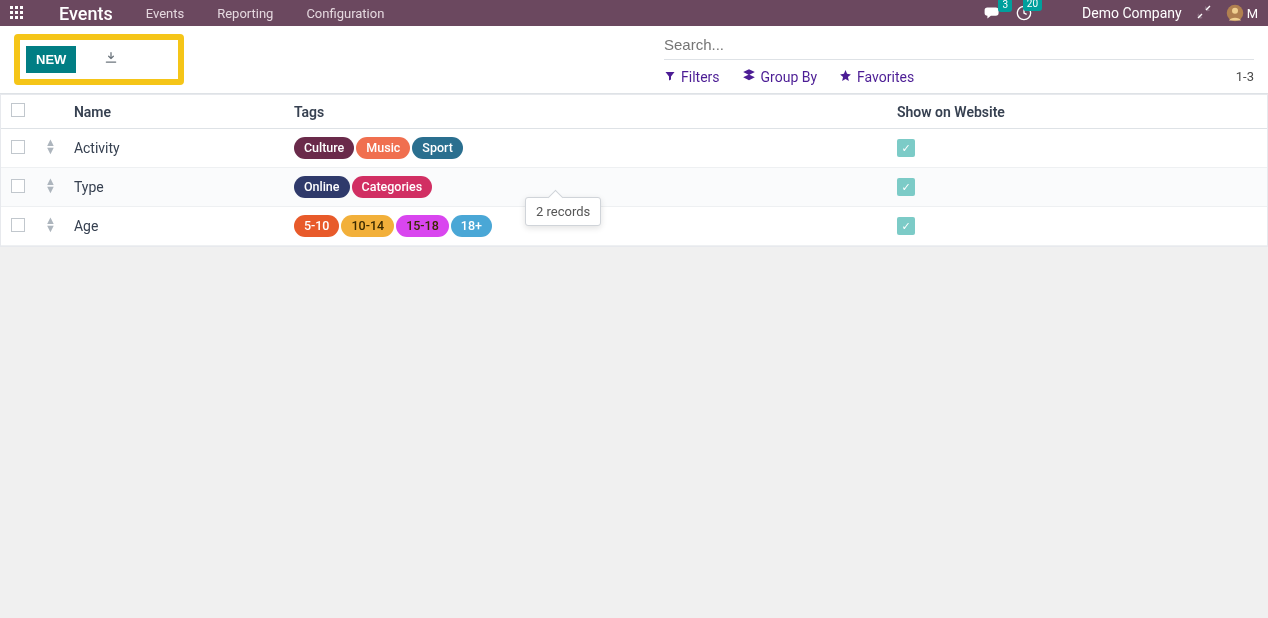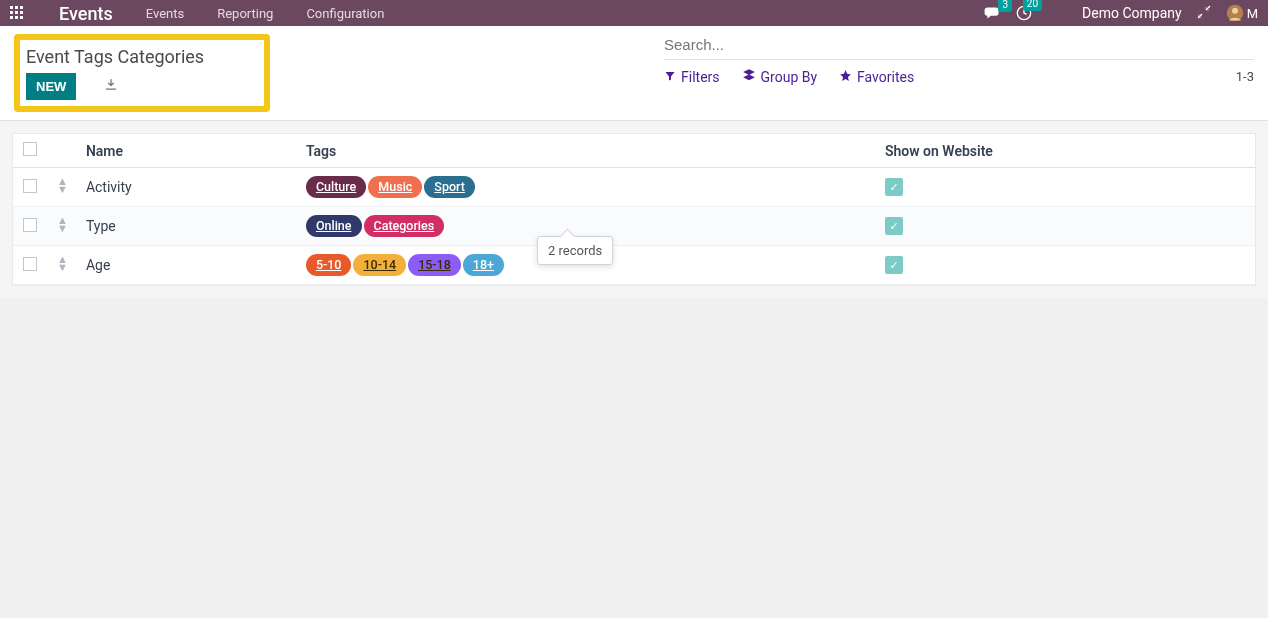--- a/index.html
+++ b/index.html
@@ -21,34 +21,34 @@
   .cp-actions { display:flex; align-items:center; gap:28px; }
   .btn-new { background:#017e84; color:#fff; border:none; padding:6px 10px; font-size:13px; font-weight:600; cursor:pointer; }
   .dl-icon { color:#6c757d; cursor:pointer; }
   .cp-right { flex:1; display:flex; flex-direction:column; margin-left: auto; min-width:590px; max-width:590px; }
   .search-row { border-bottom:1px solid #dee2e6; padding-bottom:4px; margin-bottom:8px; display:flex; align-items:center; }
   .search-input { border:none; outline:none; width:100%; font-size:15px; color:#888; padding:2px 0; }
   .tools-row { display:flex; align-items:center; gap:22px; }
   .tool { display:flex; align-items:center; gap:5px; color:#4c1d95; cursor:pointer; font-size:14px; }
   .pager { margin-left:auto; color:#4a4a4a; font-size:13px; }
   
-  .list-wrap { background:#fff; border:1px solid #e7e9ed; margin: 12px; }
+  .list-wrap { background:#fff; border:1px solid #e7e9ed; margin: 0; }
   table { border-collapse: collapse; width:100%; }
   th, td { text-align:left; padding: 8px 10px; font-size:14px; }
   thead th { font-weight:600; border-bottom:1px solid #dee2e6; color:#374151; }
   tbody tr { border-bottom:1px solid #eef0f2; }
   tbody tr.alt { background:#fafbfc; }
   .chk { width:30px; }
   .handle-col { width:26px; text-align:center; color:#adb5bd; }
   .name-col { width:220px; }
   .tags-col { }
   .web-col { width:380px; }
   .handle { cursor:grab; font-size:11px; letter-spacing:-2px; line-height:8px; display:inline-block; }
   .chkbox { width:14px; height:14px; border:1px solid #c1c7cd; display:inline-block; background:#fff; }
-  .tag { display:inline-block; color:#fff; border-radius:12px; padding:2px 10px; font-size:12.5px; font-weight:500; margin-right:2px; line-height:18px;text-decoration:underline; }
+  .tag { display:inline-block; color:#fff; border-radius:12px; padding:2px 10px; font-size:12.5px; font-weight:500; margin-right:2px; line-height:18px; }
   .checked { display:inline-flex; width:18px; height:18px; background:#7ccbc7; border-radius:2px; align-items:center; justify-content:center; color:#fff; font-size:11px; }
   .tooltip { position:absolute; background:#fff; border:1px solid #d0d4d9; box-shadow:0 2px 6px rgba(0,0,0,.12); padding:6px 10px; font-size:13px; color:#555; border-radius:3px; }
   .tooltip::before { content:""; position:absolute; top:-6px; left:24px; width:10px; height:10px; background:#fff; border-left:1px solid #d0d4d9; border-top:1px solid #d0d4d9; transform:rotate(45deg); }
   .main-bg { background:#f0f0f0; min-height:480px; }
   .svg-icon { fill: currentColor; }
 </style>
 </head>
 <body>
 
 <div class="navbar">
@@ -98,21 +98,20 @@
           <circle cx="12" cy="9" r="4" fill="#f0d090"></circle>
           <path d="M4 22c2-5 14-5 16 0" fill="#f0d090"></path>
         </svg>
       <span>M</span>
     </span>
   </div>
 </div>
 
 <div class="cp">
   <div class="cp-left">
-    <div class="cp-title">Event Tags Categories</div>
     <div class="cp-actions">
       <button class="btn-new">NEW</button>
       <span class="dl-icon">
         <svg class="svg-icon" width="14" height="14" viewBox="0 0 24 24">
             <path d="M12 3v10m0 0l-4-4m4 4l4-4M4 19h16" stroke="#6c757d" stroke-width="2.2" fill="none" stroke-linecap="round"></path>
           </svg>
       </span>
     </div>
   </div>
   <div style="flex:1"></div>
@@ -167,21 +166,21 @@
           <td class="chk"><span class="chkbox"></span></td>
           <td class="handle-col"><span class="handle">▲<br>▼</span></td>
           <td class="name-col">Type</td>
           <td class="tags-col"><span class="tag" style="background: rgb(47, 58, 107);">Online</span><span class="tag" style="background: rgb(209, 47, 99);">Categories</span></td>
           <td class="web-col"><span class="checked">✓</span></td>
         </tr>
         <tr>
           <td class="chk"><span class="chkbox"></span></td>
           <td class="handle-col"><span class="handle">▲<br>▼</span></td>
           <td class="name-col">Age</td>
-          <td class="tags-col"><span class="tag" style="background: rgb(232, 90, 42);">5-10</span><span class="tag" style="background: rgb(242, 176, 58); color: rgb(58, 42, 0);">10-14</span><span class="tag" style="background: #8b5cf6; color: rgb(58, 42, 0);">15-18</span><span class="tag" style="background: rgb(74, 167, 214);">18+</span></td>
+          <td class="tags-col"><span class="tag" style="background: rgb(232, 90, 42);">5-10</span><span class="tag" style="background: rgb(242, 176, 58); color: rgb(58, 42, 0);">10-14</span><span class="tag" style="background: #d946ef; color: rgb(58, 42, 0);">15-18</span><span class="tag" style="background: rgb(74, 167, 214);">18+</span></td>
           <td class="web-col"><span class="checked">✓</span></td>
         </tr>
       </tbody>
   </table>
   <div class="tooltip" id="tooltip" style="left:524px; top:102px;">
     <span>2 records</span>
   </div>
 </div>
 
 <div class="main-bg"></div>

